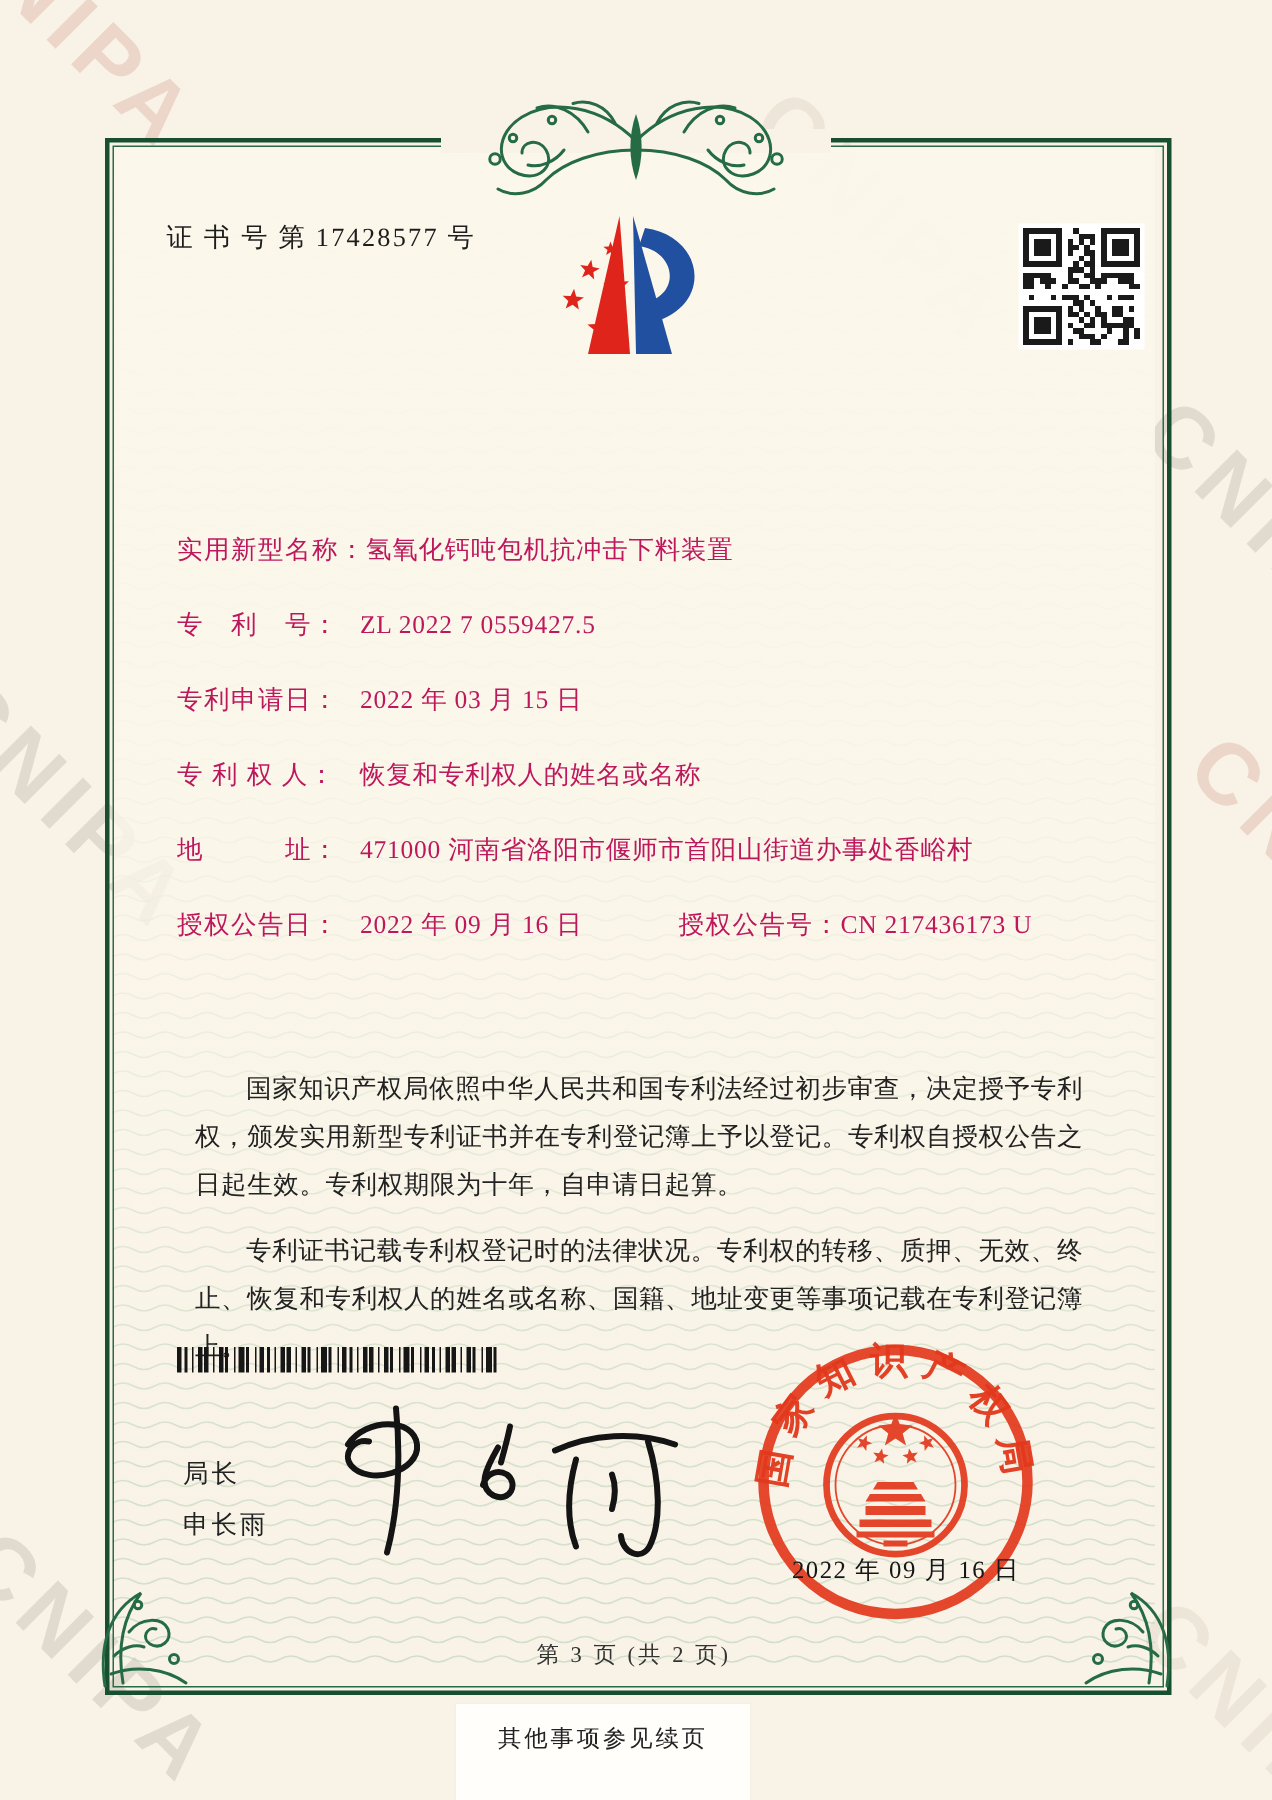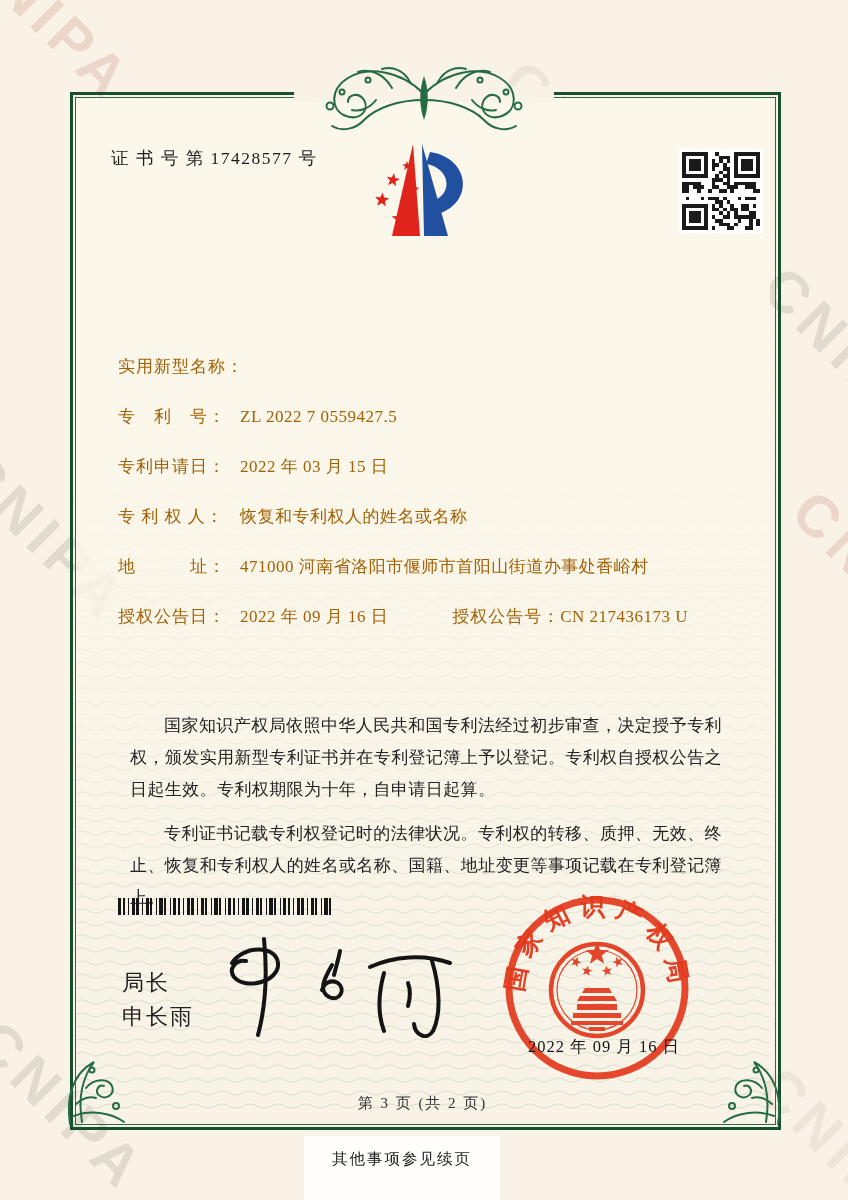--- a/index.html
+++ b/index.html
@@ -33,37 +33,37 @@
   
   .cert-no{position:absolute;left:111px;top:146px;font-size:17.5px;color:#1d1d1d;
            letter-spacing:1.5px;}
   .logo{position:absolute;left:350px;top:136px;width:138px;height:124px;}
   .qr{position:absolute;left:679px;top:149px;width:84px;height:84px;background:#fff;
       padding:3px;box-sizing:border-box;}
   .title{position:absolute;left:70px;top:250px;width:705px;text-align:center;
          font-size:41px;font-weight:bold;color:#111;letter-spacing:14px;text-indent:14px;}
 
   
-  .fields{position:absolute;left:118px;top:356px;width:580px;font-size:17px;color:#a16207;}
+  .fields{position:absolute;left:118px;top:356px;width:580px;font-size:17px;color:#be185d;}
   .row{display:flex;align-items:baseline;line-height:21px;margin-bottom:29px;}
   .flabel{flex:0 0 122px;letter-spacing:1px;white-space:pre;}
   .fvalue{letter-spacing:.5px;white-space:nowrap;}
   .flabel2{margin-left:64px;letter-spacing:1px;white-space:pre;}
 
   
   .paras{position:absolute;left:118px;top:698px;width:616px;font-size:17px;color:#222;
          line-height:32px;text-align:justify;letter-spacing:.4px;}
   .paras p{margin:12px;text-indent:2em;}
 
   
   #barcode{position:absolute;left:118px;top:898px;height:17px;display:flex;align-items:stretch;}
   #barcode span{display:block;background:#161616;}
   #barcode span.gap{background:transparent;}
   .signer{position:absolute;left:122px;top:966px;font-family:"Liberation Sans","DejaVu Sans",sans-serif;
-          font-size:22px;color:#222;line-height:34px;letter-spacing:2px;}
+          font-size:17px;color:#222;line-height:34px;letter-spacing:2px;}
   .signature{position:absolute;left:212px;top:933px;width:248px;height:108px;}
   .seal{position:absolute;left:501px;top:892px;width:192px;height:192px;}
   .seal-date{position:absolute;left:520px;top:1036px;width:168px;text-align:center;
              font-size:16.5px;color:#161616;letter-spacing:1px;}
   .page-footer{position:absolute;left:70px;top:1094px;width:705px;text-align:center;
                font-size:15px;color:#333;letter-spacing:2px;}
   .cont-note{position:absolute;left:402px;top:1136px;transform:translateX(-50%);
              background:#fffefb;padding:13px 28px 40px;font-size:15.5px;color:#222;
              letter-spacing:2px;white-space:nowrap;box-shadow:0 0 2px rgba(0,0,0,.03);}
   svg{display:block;}
@@ -433,20 +433,21 @@
         <rect x="13" y="20" width="1" height="1" fill="#1a1a1a"></rect>
         <rect x="17" y="20" width="1" height="1" fill="#1a1a1a"></rect>
         <rect x="18" y="20" width="1" height="1" fill="#1a1a1a"></rect>
       </svg>
     </div>
 
 
   <div class="fields">
     <div class="row">
       <span class="flabel">实用新型名称：</span>
+      <span class="fvalue">氢氧化钙吨包机抗冲击下料装置</span>
     </div>
     <div class="row">
       <span class="flabel">专　利　号：</span>
       <span class="fvalue">ZL 2022 7 0559427.5</span>
     </div>
     <div class="row">
       <span class="flabel">专利申请日：</span>
       <span class="fvalue">2022 年 03 月 15 日</span>
     </div>
     <div class="row">

